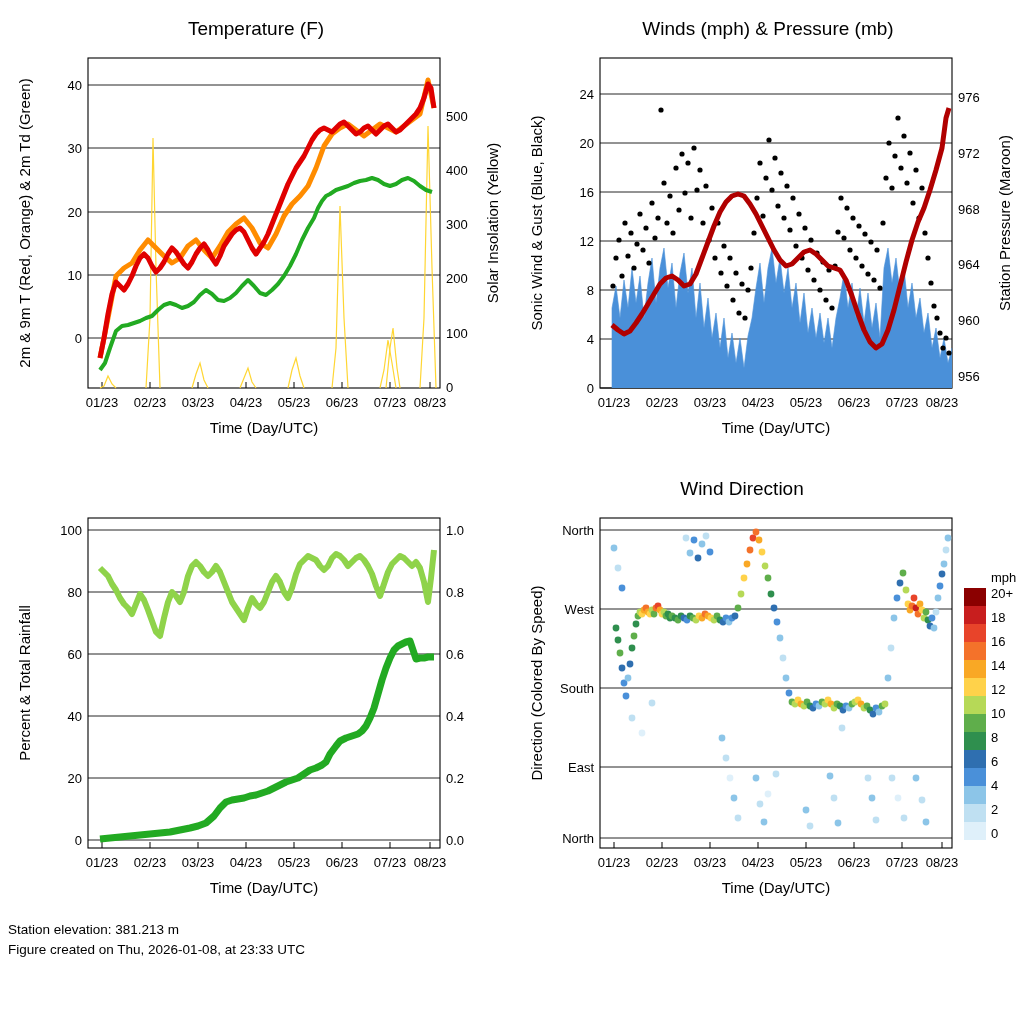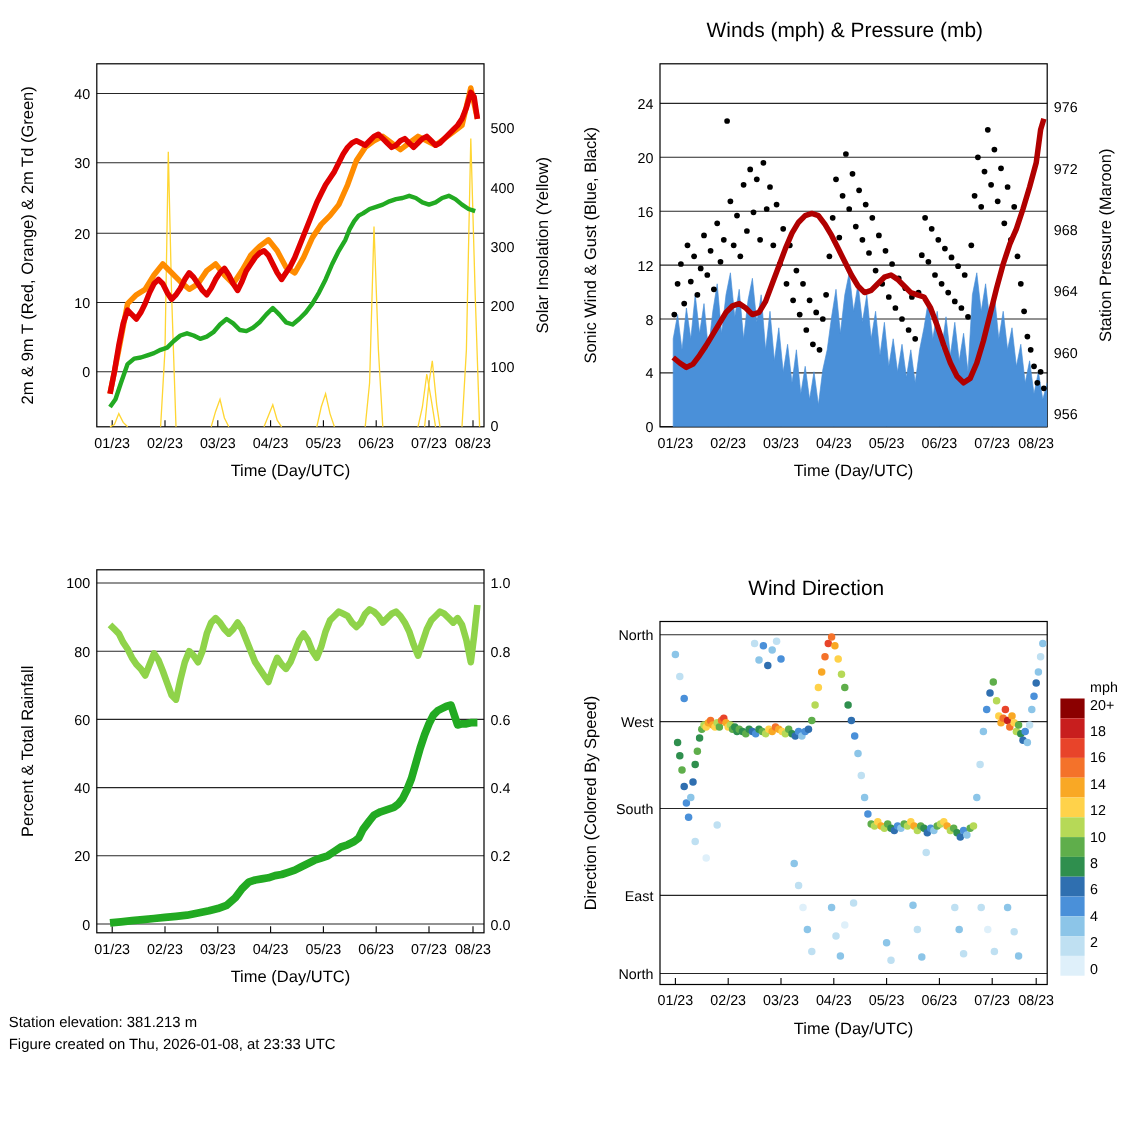--- a/index.html
+++ b/index.html
@@ -15,20 +15,21 @@
   .extremes{position:absolute;left:520px;top:930px;width:470px;text-align:center;font-size:15px;line-height:22px;}
   .extval{color:#e00000;font-weight:bold;font-size:15px;}
   .cbarlab{font-size:13px;}
 </style>
 </head>
 <body>
 
 <div class="page">
 
   <div class="panel" style="left:0;top:18px;width:512px;height:440px;">
+    <div class="ptitle" style="top:0;left:0;">Temperature (F)</div>
     <svg width="512" height="420" viewBox="0 0 512 420">
 
       <g stroke="#000" stroke-width="1.1" fill="none">
         <rect x="88" y="40" width="352" height="330"></rect>
       </g>
 
       <g stroke="#000" stroke-width="1" opacity="0.85">
         <line x1="88" y1="320" x2="440" y2="320"></line>
         <line x1="88" y1="257" x2="440" y2="257"></line>
         <line x1="88" y1="194" x2="440" y2="194"></line>
@@ -331,21 +332,21 @@
       </g>
 
       <polyline fill="none" stroke="#8fd34a" stroke-width="6" stroke-linejoin="round" points="100,90 104,94 108,98 112,106 116,112 120,120 124,126 128,130 132,136 136,126 140,116 144,122 148,132 152,143 156,154 160,158 164,140 168,124 172,114 176,118 180,124 184,114 188,98 192,88 196,84 200,88 204,94 208,98 212,94 216,88 220,94 224,104 228,114 232,124 236,130 240,136 244,142 248,130 252,120 256,126 260,130 264,124 268,114 272,104 276,98 280,104 284,114 288,120 292,110 296,96 300,86 304,82 308,78 312,80 316,82 320,88 324,92 328,88 332,80 336,76 340,78 344,82 348,88 352,84 356,80 360,78 364,82 368,88 372,96 376,108 380,118 384,106 388,94 392,86 396,82 400,78 404,80 408,84 412,88 416,84 420,90 424,104 428,124 431,100 434,72"></polyline>
 
       <polyline fill="none" stroke="#22aa22" stroke-width="7" stroke-linejoin="round" points="100,361 110,360 120,359 130,358 140,357 150,356 160,355 170,354 180,352 190,350 198,348 206,345 214,338 220,330 226,324 232,322 238,321 244,320 250,318 256,317 262,315 268,313 274,310 280,307 286,304 292,302 298,300 304,296 310,292 316,290 322,287 326,284 330,276 336,268 340,263 346,260 352,258 358,256 362,253 366,248 370,240 374,230 378,216 382,202 386,190 390,180 394,172 398,168 402,166 406,164 410,163 416,181 420,180 424,180 428,179 434,179"></polyline>
       <text class="axlab" x="30" y="205" text-anchor="middle" transform="rotate(-90 30 205)">Percent &amp; Total Rainfall</text>
       <text class="axlab" x="264" y="415" text-anchor="middle" font-size="17">Time (Day/UTC)</text>
     </svg>
   </div>
 
-  <div class="panel" style="left:512px;top:478px;width:512px;height:440px;margin-top:47px;">
+  <div class="panel" style="left:512px;top:478px;width:512px;height:440px;">
     <div class="ptitle" style="top:0;left:0;width:460px;">Wind Direction</div>
     <svg width="512" height="420" viewBox="0 0 512 420">
       <defs>
         <clipPath id="wdclip">
             <rect x="88" y="40" width="352" height="330"></rect>
           </clipPath>
       </defs>
       <rect x="88" y="40" width="352" height="330" fill="none" stroke="#000" stroke-width="1.1"></rect>
       <g stroke="#000" stroke-width="1" opacity="0.85">
         <line x1="88" y1="52" x2="440" y2="52"></line>

